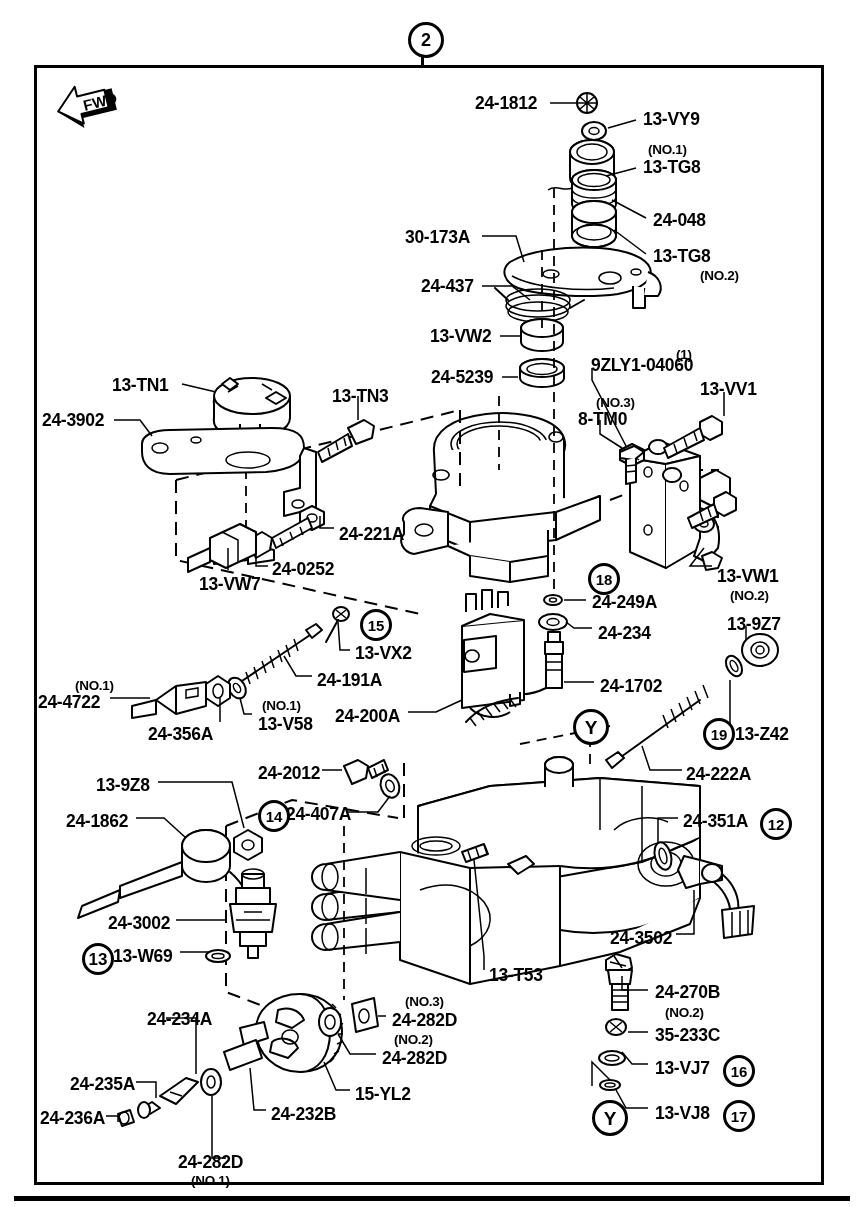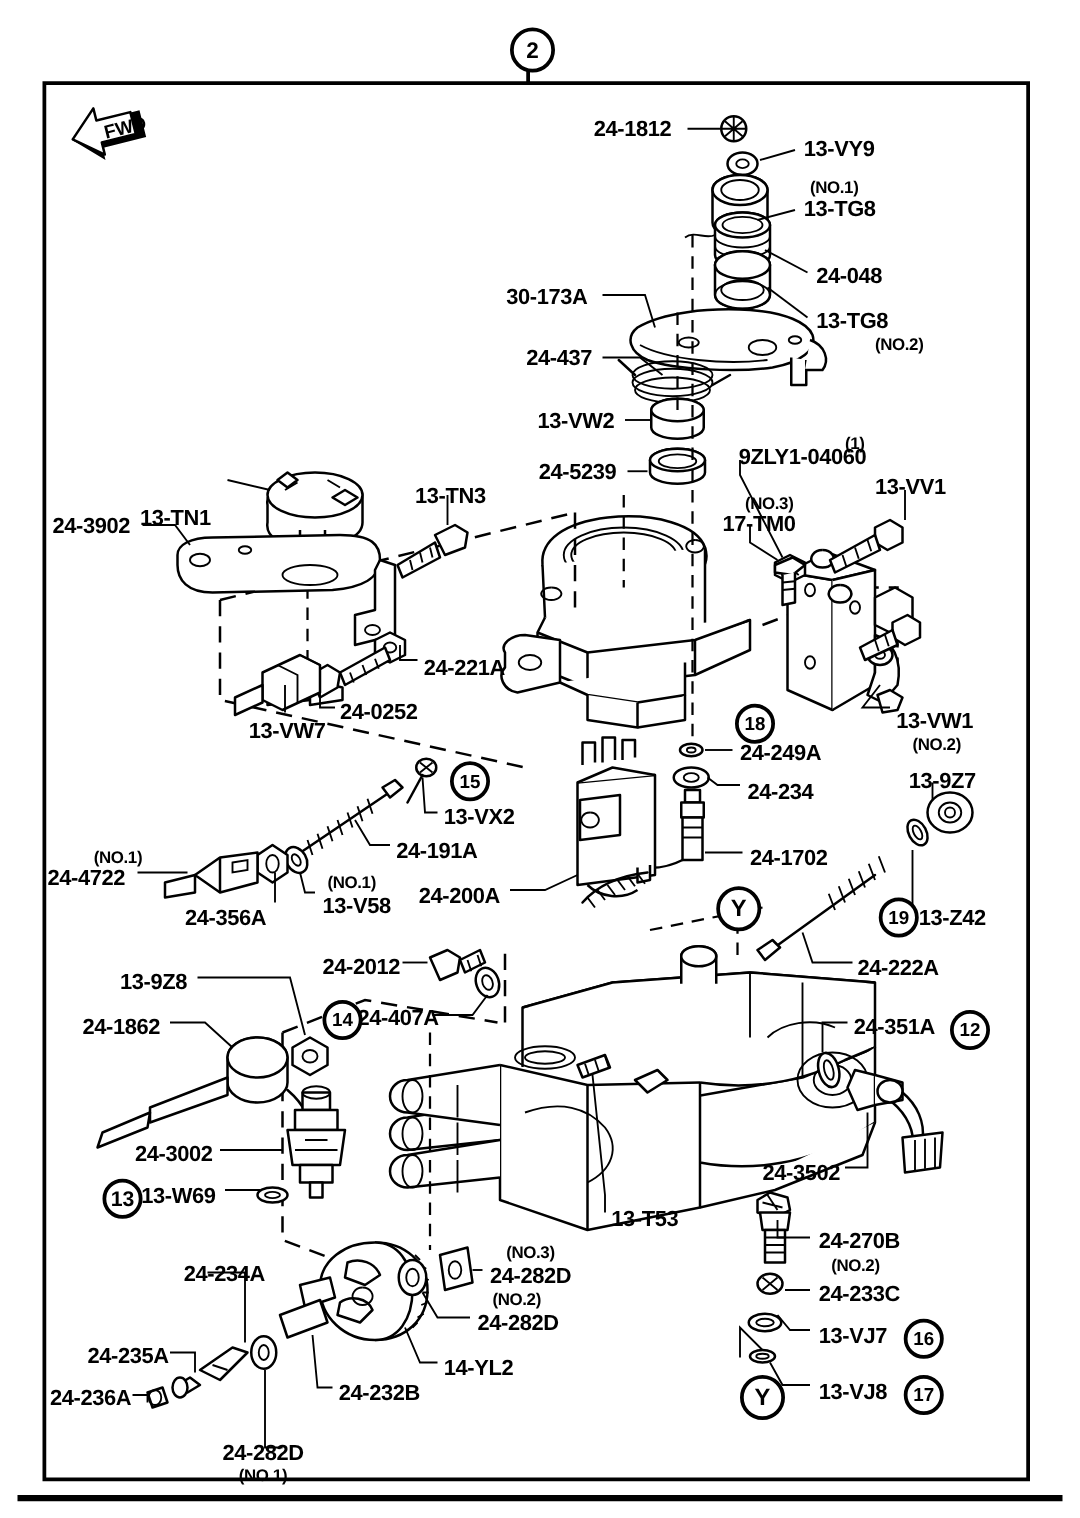--- a/index.html
+++ b/index.html
@@ -510,22 +510,22 @@
       <div class="lbl big" style="left: 653px; top: 248px;">13-TG8</div>
       <div class="lbl sub" style="left: 700px; top: 269px;">(NO.2)</div>
       <div class="lbl big" style="left: 405px; top: 229px;">30-173A</div>
       <div class="lbl big" style="left: 421px; top: 278px;">24-437</div>
       <div class="lbl big" style="left: 430px; top: 328px;">13-VW2</div>
       <div class="lbl big" style="left: 431px; top: 369px;">24-5239</div>
       <div class="lbl sub" style="left: 676px; top: 348px;">(1)</div>
       <div class="lbl big" style="left: 591px; top: 357px;">9ZLY1-04060</div>
       <div class="lbl big" style="left: 700px; top: 381px;">13-VV1</div>
       <div class="lbl sub" style="left: 596px; top: 396px;">(NO.3)</div>
-      <div class="lbl big" style="left: 578px; top: 411px;">17-TM0</div>
-      <div class="lbl big" style="left: 112px; top: 377px; margin-top: 29px;">13-TN1</div>
+      <div class="lbl big" style="left: 578px; top: 411px;">8-TM0</div>
+      <div class="lbl big" style="left: 112px; top: 377px;">13-TN1</div>
       <div class="lbl big" style="left: 332px; top: 388px;">13-TN3</div>
       <div class="lbl big" style="left: 42px; top: 412px;">24-3902</div>
       <div class="lbl big" style="left: 339px; top: 526px;">24-221A</div>
       <div class="lbl big" style="left: 272px; top: 561px;">24-0252</div>
       <div class="lbl big" style="left: 199px; top: 576px;">13-VW7</div>
       <div class="lbl big" style="left: 717px; top: 568px;">13-VW1</div>
       <div class="lbl sub" style="left: 730px; top: 589px;">(NO.2)</div>
       <div class="lbl big" style="left: 592px; top: 594px;">24-249A</div>
       <div class="lbl big" style="left: 598px; top: 625px;">24-234</div>
       <div class="lbl big" style="left: 727px; top: 616px;">13-9Z7</div>
@@ -544,29 +544,29 @@
       <div class="lbl big" style="left: 96px; top: 777px;">13-9Z8</div>
       <div class="lbl big" style="left: 66px; top: 813px;">24-1862</div>
       <div class="lbl big" style="left: 286px; top: 806px;">24-407A</div>
       <div class="lbl big" style="left: 683px; top: 813px;">24-351A</div>
       <div class="lbl big" style="left: 108px; top: 915px;">24-3002</div>
       <div class="lbl big" style="left: 610px; top: 930px;">24-3502</div>
       <div class="lbl big" style="left: 113px; top: 948px;">13-W69</div>
       <div class="lbl big" style="left: 489px; top: 967px;">13-T53</div>
       <div class="lbl big" style="left: 655px; top: 984px;">24-270B</div>
       <div class="lbl sub" style="left: 665px; top: 1006px;">(NO.2)</div>
-      <div class="lbl big" style="left: 655px; top: 1027px;">24-233C</div>
+      <div class="lbl big" style="left: 655px; top: 1027px;">35-233C</div>
       <div class="lbl sub" style="left: 405px; top: 995px;">(NO.3)</div>
       <div class="lbl big" style="left: 392px; top: 1012px;">24-282D</div>
       <div class="lbl sub" style="left: 394px; top: 1033px;">(NO.2)</div>
       <div class="lbl big" style="left: 382px; top: 1050px;">24-282D</div>
       <div class="lbl big" style="left: 100px; top: 1011px; margin-left: 47px;">24-234A</div>
       <div class="lbl big" style="left: 70px; top: 1076px;">24-235A</div>
       <div class="lbl big" style="left: 40px; top: 1110px;">24-236A</div>
-      <div class="lbl big" style="left: 355px; top: 1086px;">14-YL2</div>
+      <div class="lbl big" style="left: 355px; top: 1086px;">15-YL2</div>
       <div class="lbl big" style="left: 271px; top: 1106px;">24-232B</div>
       <div class="lbl big" style="left: 178px; top: 1154px;">24-282D</div>
       <div class="lbl sub" style="left: 191px; top: 1174px;">(NO.1)</div>
       <div class="lbl big" style="left: 655px; top: 1060px;">13-VJ7</div>
       <div class="lbl big" style="left: 655px; top: 1105px;">13-VJ8</div>
     </div>
 
   <div id="circles-layer">
       <div class="idxcircle" style="left: 408px; top: 22px; width: 30px; height: 30px; font-size: 18px;">2</div>
       <div class="idxcircle" style="left: 588px; top: 563px; width: 26px; height: 26px; font-size: 15px;">18</div>

